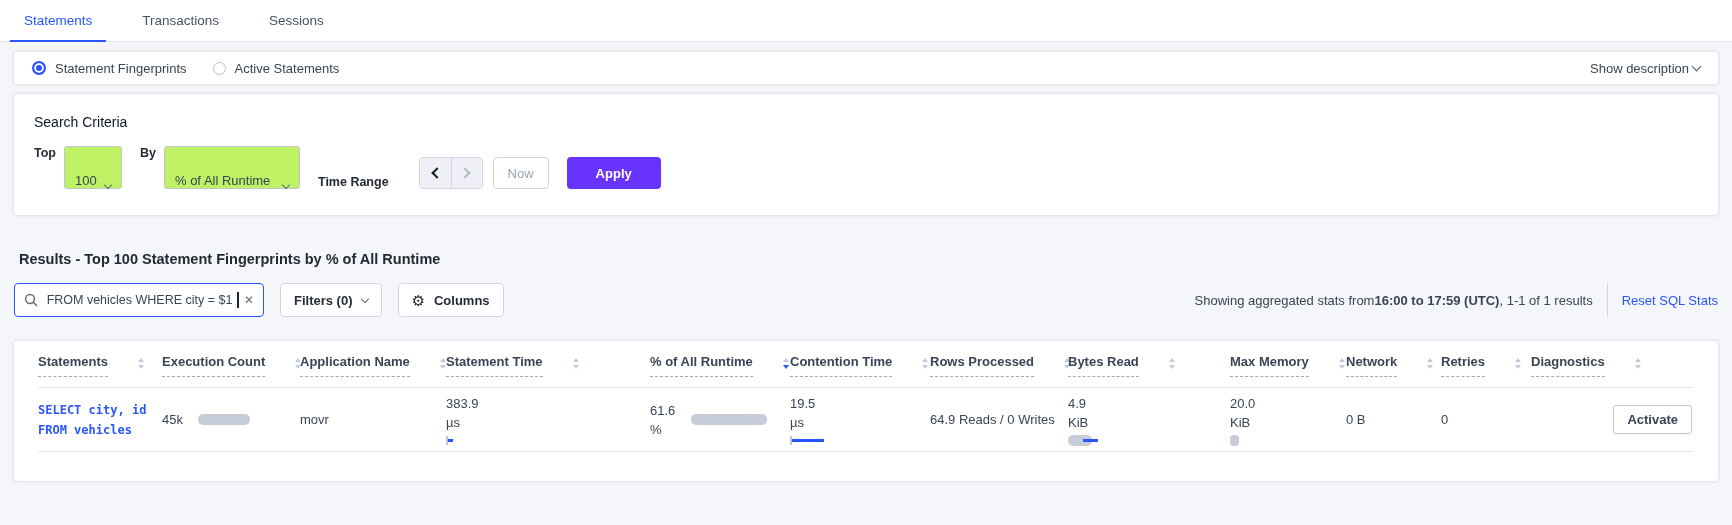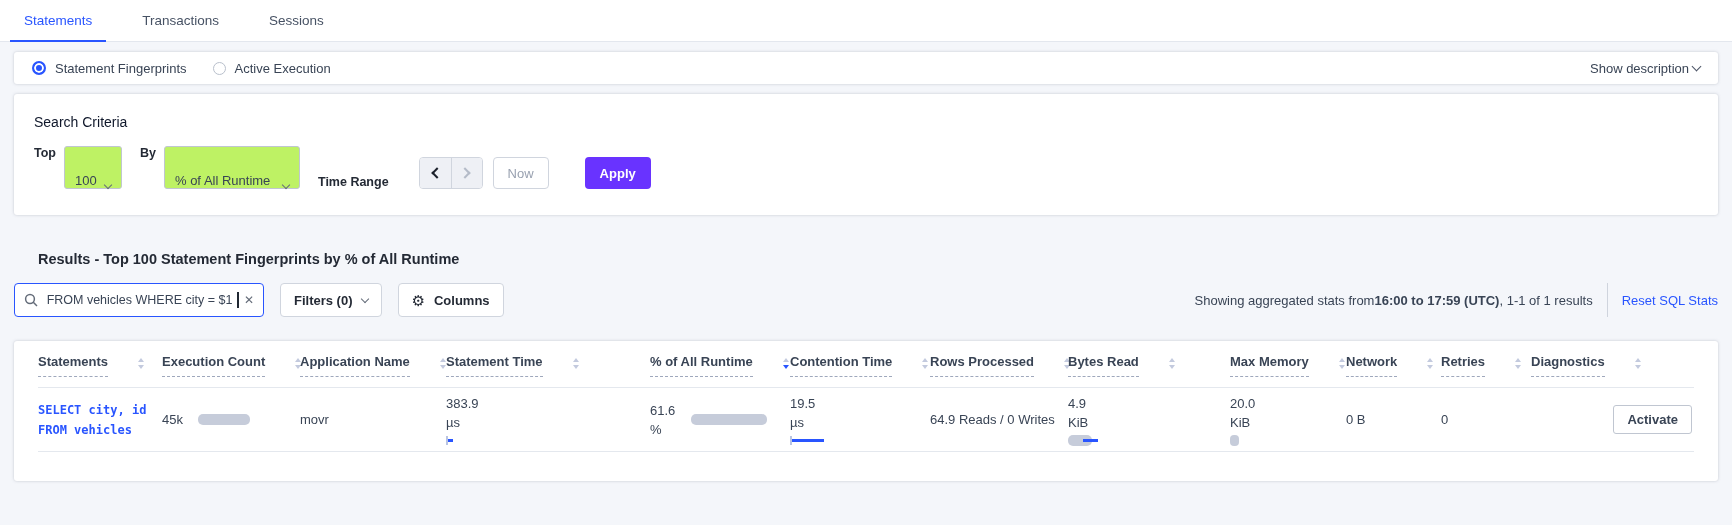--- a/index.html
+++ b/index.html
@@ -55,24 +55,24 @@
   .w-top { width: 58px; } .w-by { width: 136px; } .w-time { width: 232px; }
   .time-left { display: flex; align-items: center; }
   .badge1h { background: #e7eaf1; border-radius: 3px; font-size: 11px; font-weight: bold; padding: 3px 6px; margin-right: 10px; color: #394455; }
   .pager { display: flex; border: 1px solid #d0d5de; border-radius: 4px; overflow: hidden; margin-left: 12px; height: 32px; }
   .pager-btn { width: 31px; display: flex; align-items: center; justify-content: center; background: #eef0f5; cursor: pointer; }
   .pager-btn + .pager-btn { border-left: 1px solid #d0d5de; }
   .arrow { width: 8px; height: 8px; border-right: 2.2px solid #1b202b; border-bottom: 2.2px solid #1b202b; }
   .arrow.left  { transform: rotate(135deg); margin-left: 3px; }
   .arrow.right { transform: rotate(-45deg); border-color: #b4bbc8; margin-right: 3px; }
   .now-btn { margin-left: 10px; height: 32px; padding: 0 14px; border: 1px solid #d0d5de; border-radius: 4px; background: #fff; color: #99a1b0; font-size: 13px; display: flex; align-items: center; cursor: pointer; }
-  .apply-btn { margin-left: 36px; height: 32px; padding: 0 15px; border: none; border-radius: 4px; background: #6933ff; color: #fff; font-weight: bold; font-size: 13px; display: flex; align-items: center; cursor: pointer; }
-
-  
-  .results-heading { margin: 36px 24px 16px; font-size: 14.5px; font-weight: bold; color: #242a35; }
+  .apply-btn { margin-left: 18px; height: 32px; padding: 0 29px; border: none; border-radius: 4px; background: #6933ff; color: #fff; font-weight: bold; font-size: 13px; display: flex; align-items: center; cursor: pointer; }
+
+  
+  .results-heading { margin: 36px 5px 16px; font-size: 14.5px; font-weight: bold; color: #242a35; }
   .filter-row { display: flex; align-items: center; }
   .search-box {
     width: 250px; height: 34px; border: 1.5px solid #2955ff; border-radius: 4px;
     background: #fff; display: flex; align-items: center; padding: 0 9px;
   }
   .search-text { flex: 1; overflow: hidden; display: flex; justify-content: flex-end; white-space: nowrap; font-size: 12.5px; color: #394455; margin: 0 5px 0 7px; }
   .caret { width: 1.5px; height: 16px; background: #202732; }
   .clear-x { color: #646c79; font-size: 12px; margin-left: 5px; cursor: pointer; }
   .btn { height: 34px; border: 1px solid #d0d5de; border-radius: 4px; background: #fff; display: flex; align-items: center; gap: 9px; padding: 0 13px; font-size: 13px; color: #242a35; font-weight: bold; cursor: pointer; margin-left: 16px; }
   .gear { font-size: 15px; font-weight: normal; line-height: 1; }
@@ -120,21 +120,21 @@
 
 <div class="page">
 
   <div class="card card1">
     <div class="radio-opt">
       <span class="radio sel"></span>
       <span>Statement Fingerprints</span>
     </div>
     <div class="radio-opt">
       <span class="radio unsel"></span>
-      <span>Active Execution</span>
+      <span>Active Statements</span>
     </div>
     <div class="show-desc">
       <span>Show description</span>
       <span class="chev"></span>
     </div>
   </div>
 
   <div class="card card2">
     <div class="sc-title">Search Criteria</div>
     <div class="sc-controls">

